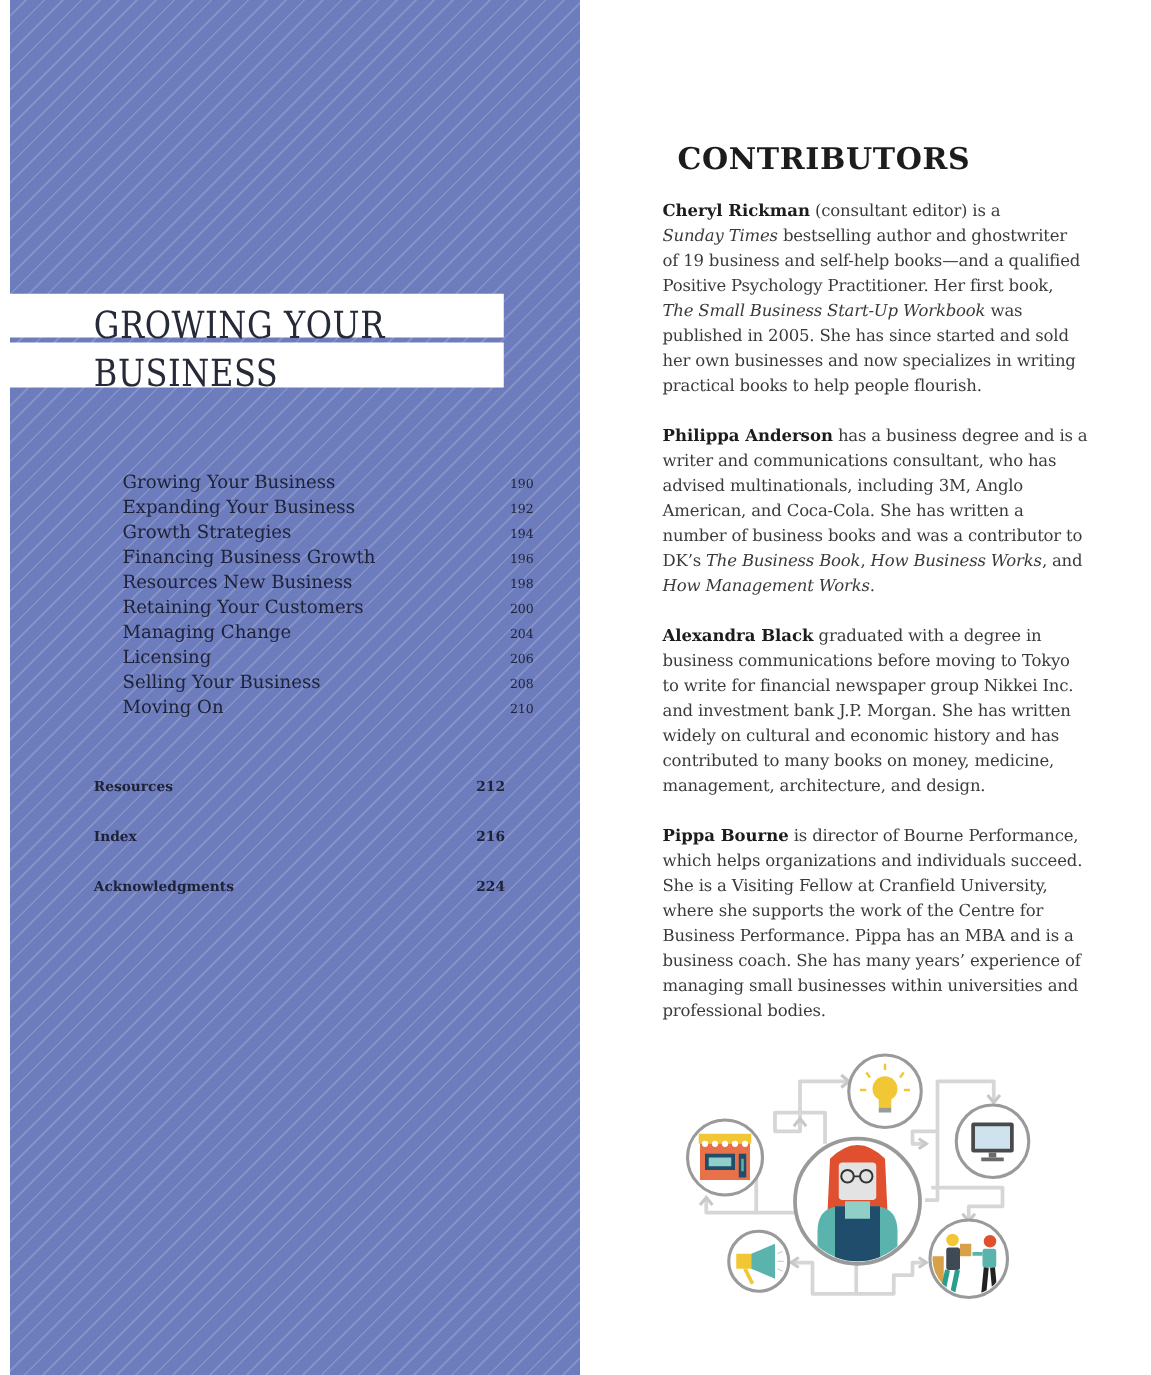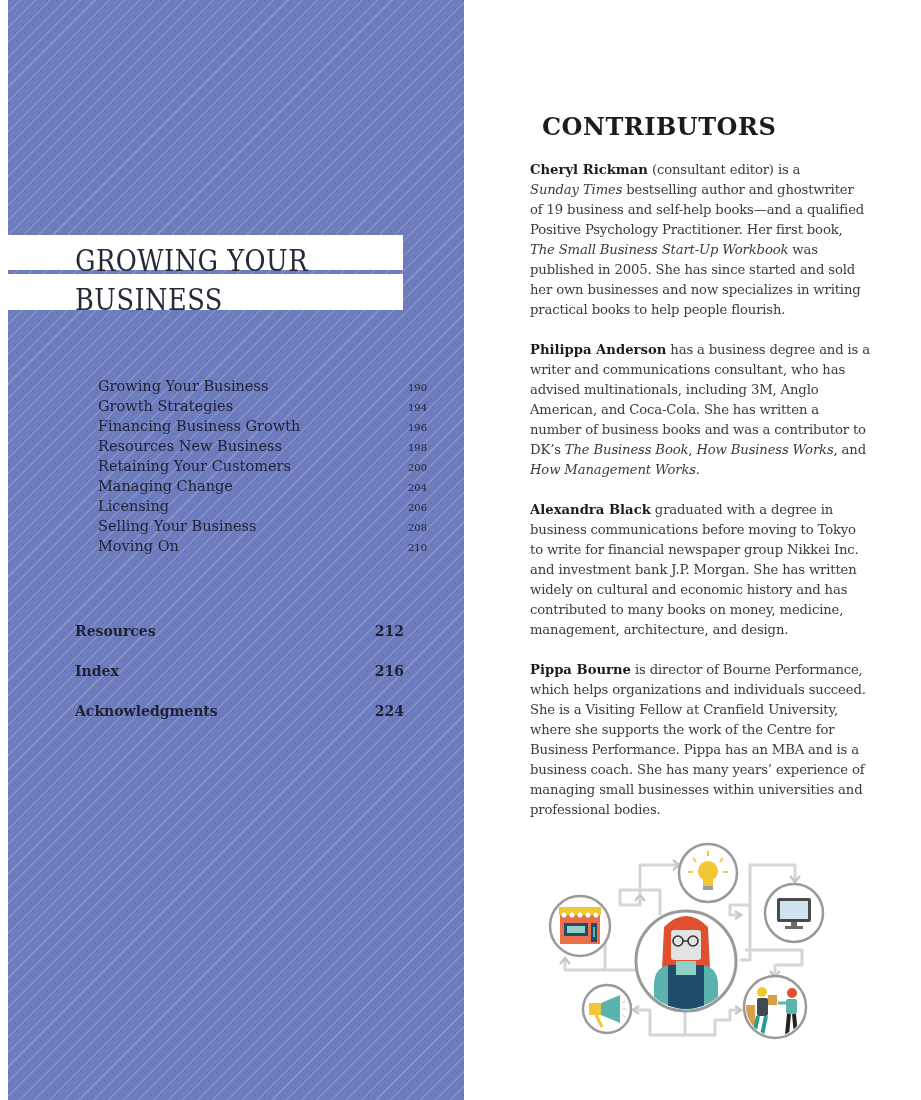--- a/index.html
+++ b/index.html
@@ -76,21 +76,21 @@
       font-size: 10px;
     }
     .toc-bold {
       position: absolute;
       left: 75px;
       width: 329px;
       display: flex;
       justify-content: space-between;
       align-items: baseline;
       font-weight: bold;
-      font-size: 14px;
+      font-size: 11px;
       color: #1d2236;
     }
     .right {
       position: absolute;
       left: 530px;
       top: 111px;
       width: 340px;
     }
     .right h2 {
       margin: 0 0 17px 12px;
@@ -132,20 +132,24 @@
 <div class="title-bar b2"></div>
 <h1 class="section-title">
   <span>GROWING YOUR</span><br>
   <span>BUSINESS</span>
 </h1>
 
 <ul class="toc">
   <li>
       <span>Growing Your Business</span>
       <span class="num">190</span>
+    </li>
+  <li>
+      <span>Expanding Your Business</span>
+      <span class="num">192</span>
     </li>
   <li>
       <span>Growth Strategies</span>
       <span class="num">194</span>
     </li>
   <li>
       <span>Financing Business Growth</span>
       <span class="num">196</span>
     </li>
   <li>

